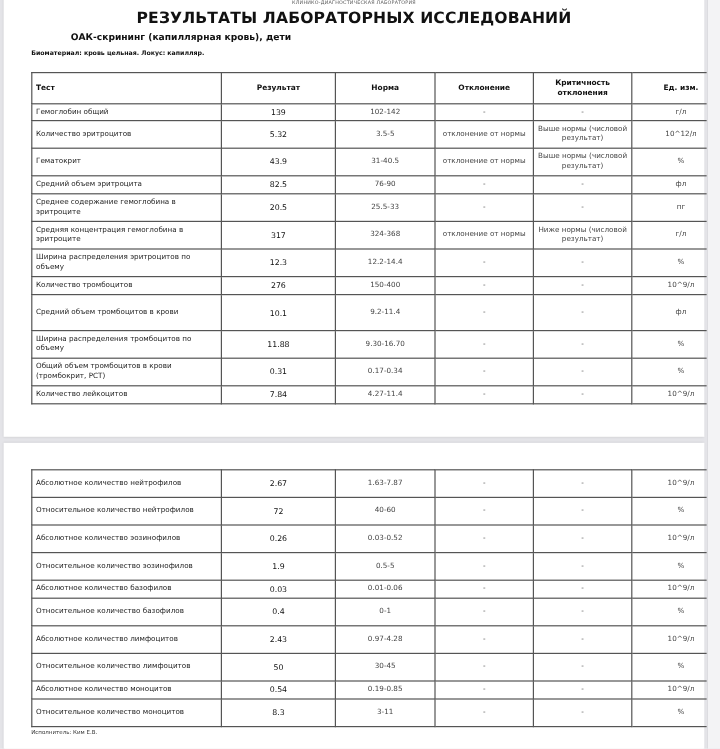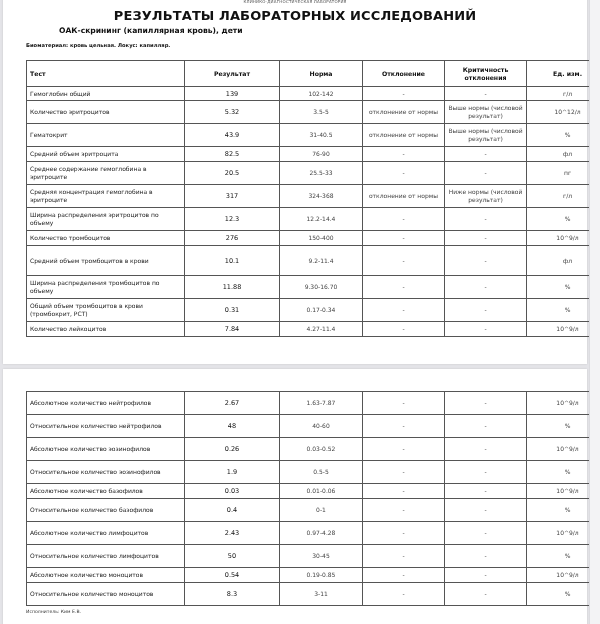--- a/index.html
+++ b/index.html
@@ -206,21 +206,21 @@
         <tr style="height: 23px;">
           <td class="test">Абсолютное количество нейтрофилов</td>
           <td class="res">2.67</td>
           <td class="dim">1.63-7.87</td>
           <td class="dim">-</td>
           <td class="dim">-</td>
           <td class="dim">10^9/л</td>
         </tr>
         <tr style="height: 23px;">
           <td class="test">Относительное количество нейтрофилов</td>
-          <td class="res">48</td>
+          <td class="res">72</td>
           <td class="dim">40-60</td>
           <td class="dim">-</td>
           <td class="dim">-</td>
           <td class="dim">%</td>
         </tr>
         <tr style="height: 23px;">
           <td class="test">Абсолютное количество эозинофилов</td>
           <td class="res">0.26</td>
           <td class="dim">0.03-0.52</td>
           <td class="dim">-</td>

